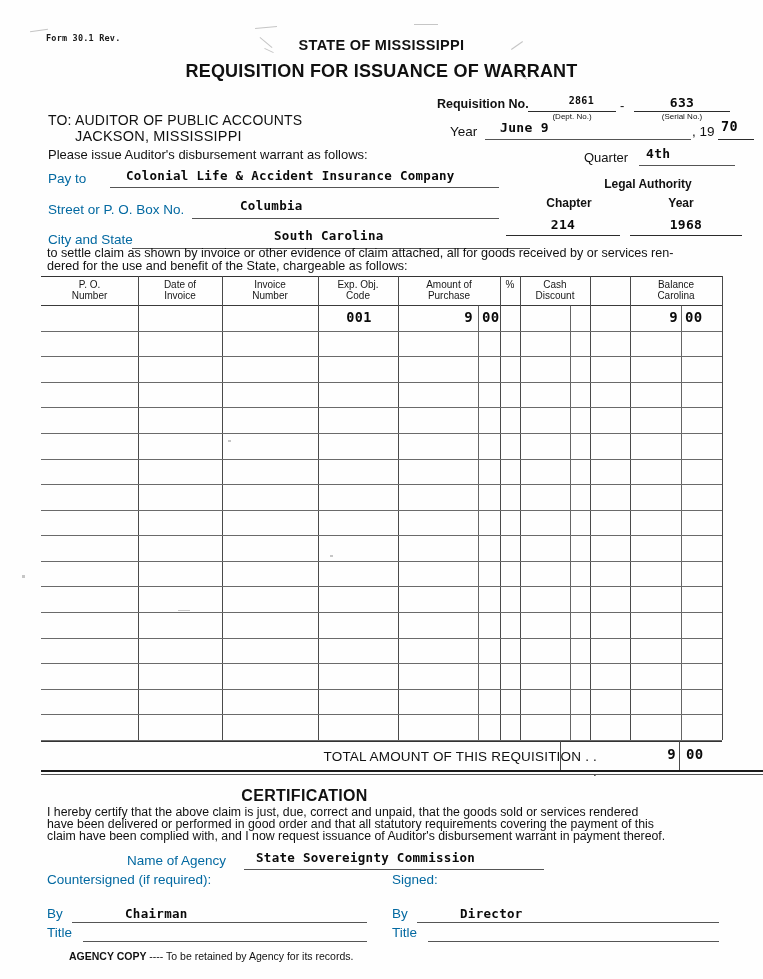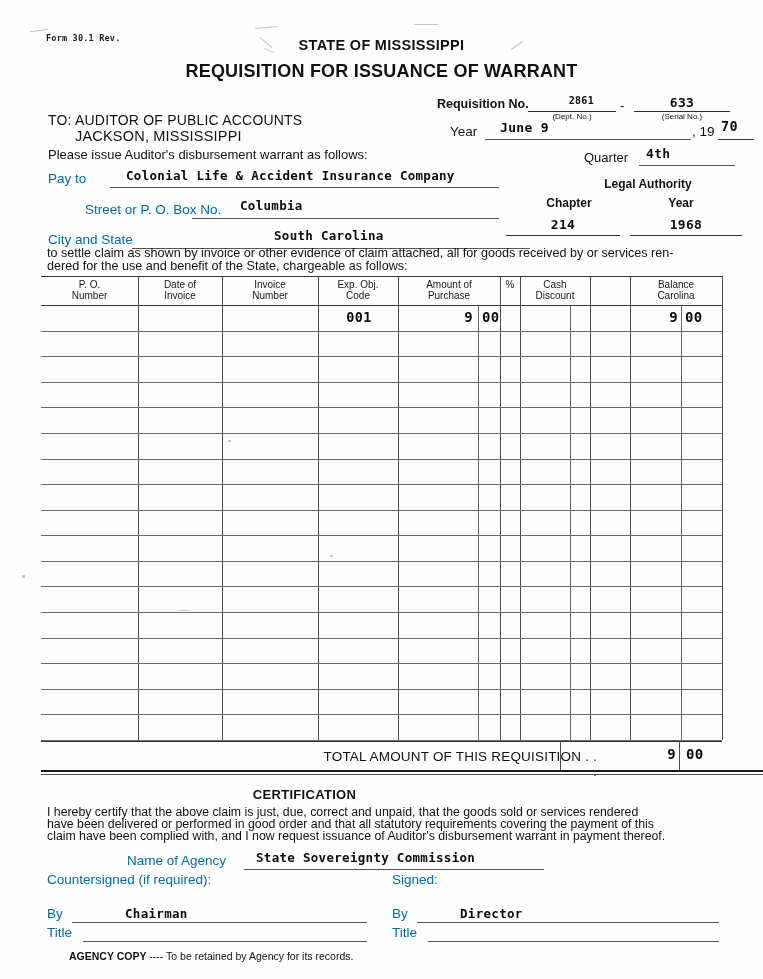--- a/index.html
+++ b/index.html
@@ -83,21 +83,21 @@
   #quarter-label { left: 584px; top: 150px; font-size: 13px; }
   #quarter-rule  { left: 639px; top: 165px; width: 96px; }
   #quarter-val   { left: 646px; top: 146px; font-size: 13px; }
 
   
   .field-label { font-size: 13.5px; color:#0369a1; }
   #payto-label { left: 48px; top: 171px; }
   #payto-rule  { left: 110px; top: 187px; width: 389px; }
   #payto-val   { left: 126px; top: 168px; font-size: 12.5px; }
 
-  #street-label { left: 48px; top: 202px; margin-left: 37px; }
+  #street-label { left: 48px; top: 202px; }
   #street-rule  { left: 192px; top: 218px; width: 307px; }
   #street-val   { left: 240px; top: 198px; font-size: 12.5px; }
 
   #city-label { left: 48px; top: 232px; }
   #city-rule  { left: 132px; top: 248px; width: 398px; }
   #city-val   { left: 274px; top: 228px; font-size: 12.5px; }
 
   #settle1 { left: 47px; top: 246px; font-size: 12.6px; }
   #settle2 { left: 47px; top: 259px; font-size: 12.6px; }
 
@@ -138,21 +138,21 @@
   #total-bot1   { position:absolute; left:0; top:29px; width:722px; height:2px; background:#1c1c1c; }
   #total-bot2   { position:absolute; left:0; top:33px; width:722px; height:1px; background:#555; }
   #total-label  { position:absolute; left:280px; top:8px; width:276px; text-align:right;
                   font-size:13.5px; letter-spacing:.2px; }
   #total-vline  { position:absolute; left:519px; top:0; width:1px; height:30px; background:#4a4a4a; }
   #total-vline2 { position:absolute; left:638px; top:0; width:1px; height:30px; background:#4a4a4a; }
   #total-dollars{ position:absolute; left:580px; top:5px; width:55px; text-align:right; font-size:14px; }
   #total-cents  { position:absolute; left:645px; top:5px; width:30px; text-align:left; font-size:14px; }
 
   
-  #cert-title { left:0; top:787px; width:609px; text-align:center; font-size:13px; font-weight:700; letter-spacing:.3px;}
+  #cert-title { left:0; top:787px; width:609px; text-align:center; font-size:16px; font-weight:700; letter-spacing:.3px;}
   .cert-line { left:47px; font-size:12.3px; width:672px; }
   #cert-l1 { top:805px; }
   #cert-l2 { top:817px; }
   #cert-l3 { top:829px; }
 
   #agency-label { left:127px; top:853px; font-size:13.5px; }
   #agency-rule  { left:244px; top:869px; width:300px; }
   #agency-val   { left:256px; top:850px; font-size:12.5px; }
 
   #countersigned { left:47px; top:872px; font-size:13.5px; }

